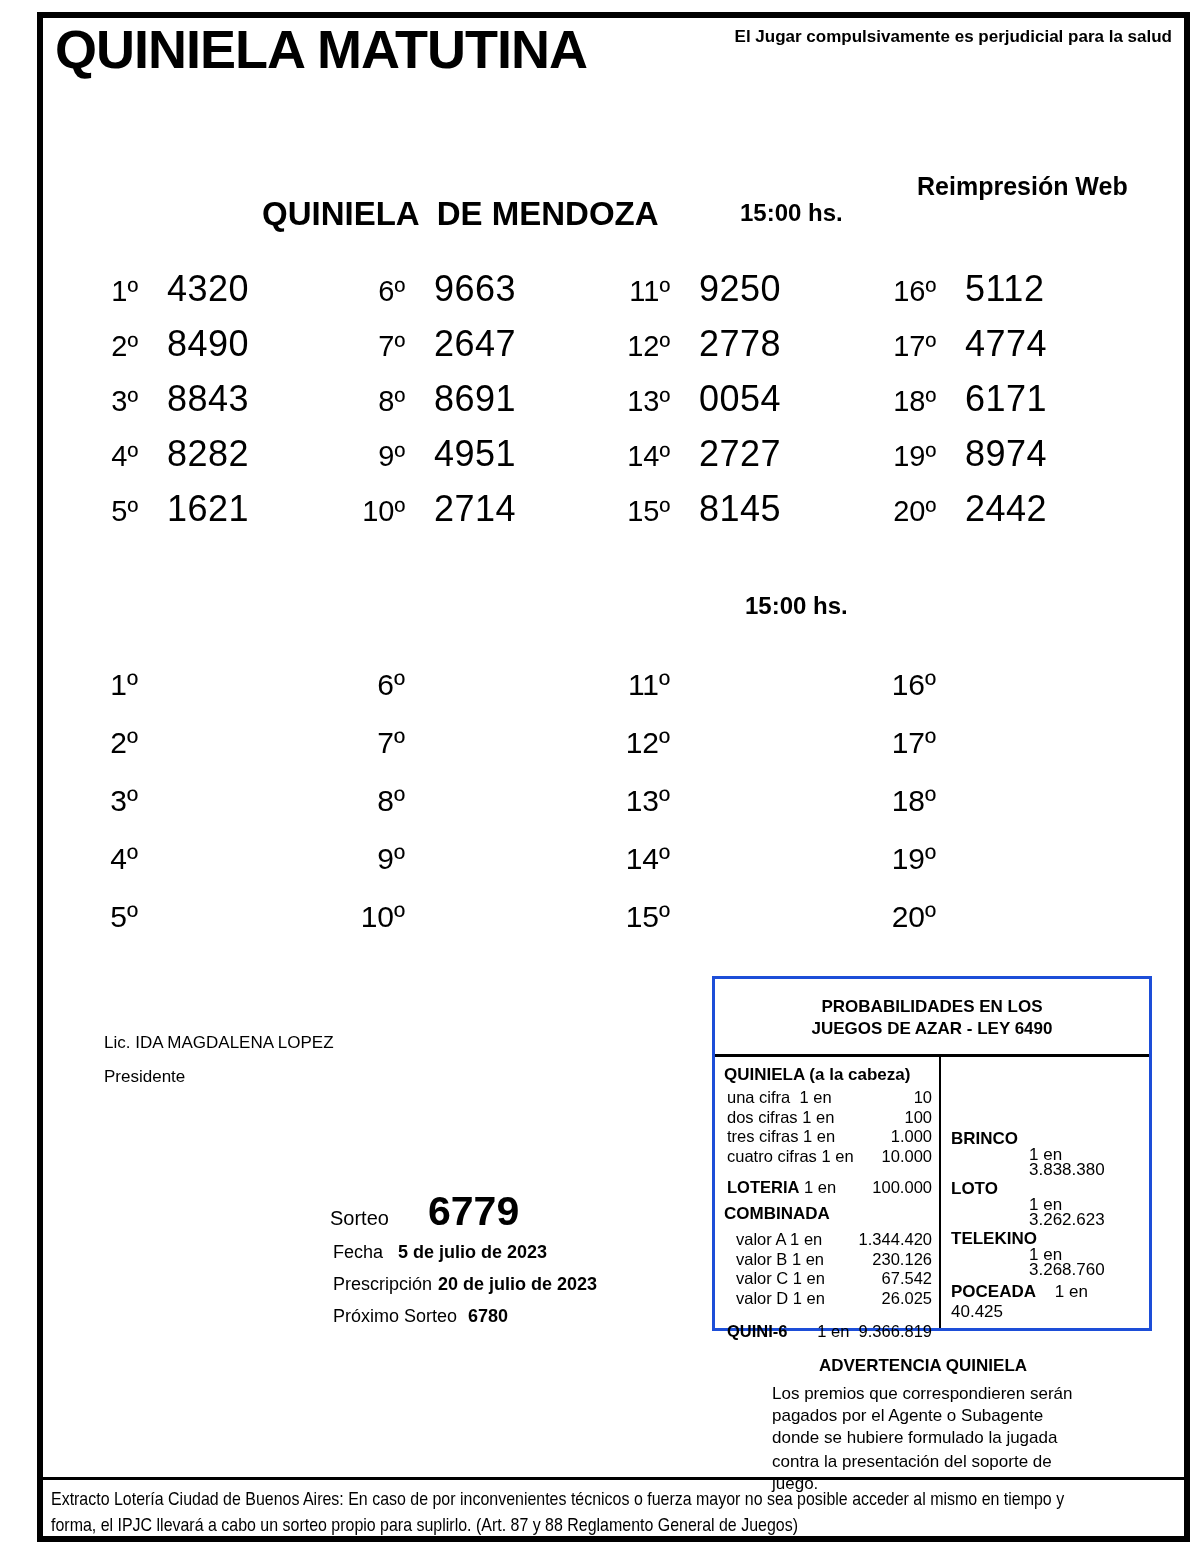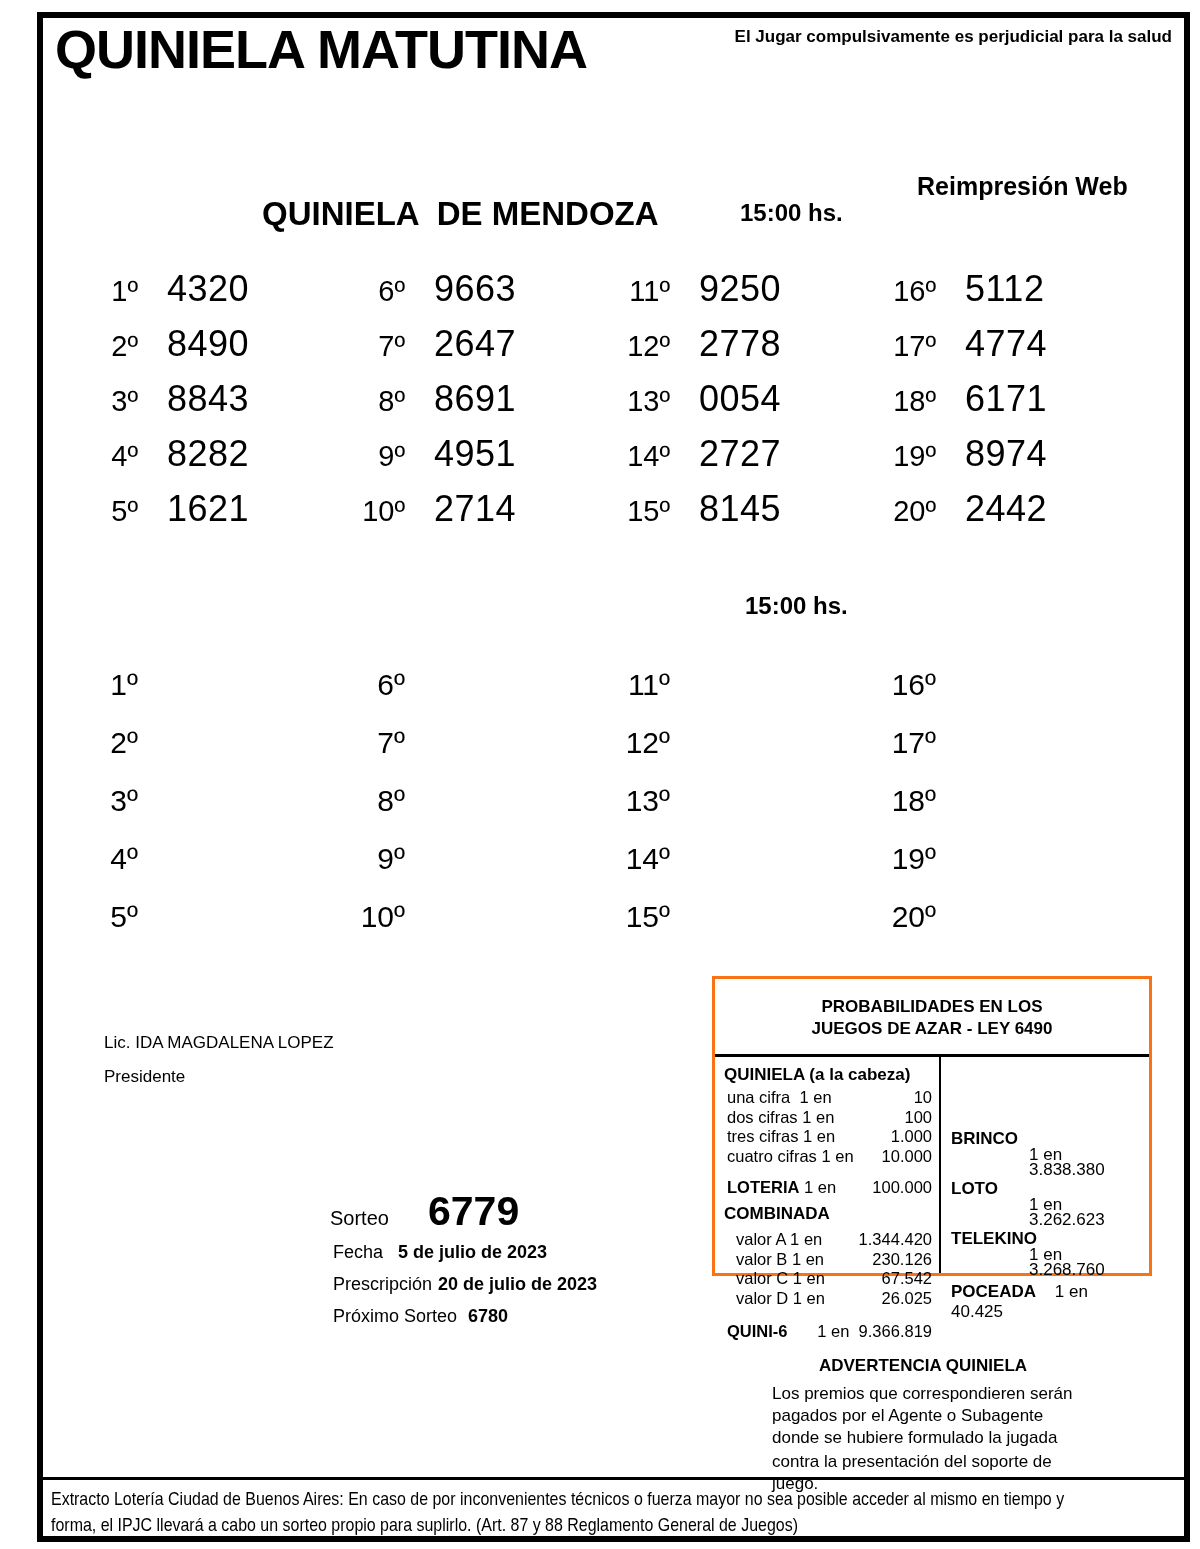--- a/index.html
+++ b/index.html
@@ -37,21 +37,21 @@
   .sorteo-row { left:330px; top:1188px; display:flex; align-items:baseline; }
   .sorteo-row .lbl { font-size:20px; width:98px; display:inline-block; }
   .sorteo-row .val { font-size:41px; font-weight:bold; }
   .draw-line { left:333px; font-size:18px; }
   .draw-line .lbl { display:inline-block; }
   .draw-line .val { font-weight:bold; }
   .fecha-line { top:1242px; } .fecha-line .lbl { width:60px; }
   .presc-line { top:1274px; } .presc-line .lbl { width:100px; }
   .prox-line  { top:1306px; } .prox-line  .lbl { width:130px; }
 
-  .prob-box { left:712px; top:976px; width:440px; height:300px; border:3px solid #f97316; display:flex; flex-direction:column; }
+  .prob-box { left:712px; top:976px; width:440px; height:355px; border:3px solid #1d4ed8; display:flex; flex-direction:column; }
   .prob-header { border-bottom:3px solid #000; text-align:center; font-weight:bold; font-size:17px; line-height:22px; padding:17px 0 14px 0; }
   .prob-body { flex:1; display:flex; min-height:0; }
   .prob-left { width:226px; border-right:2px solid #000; padding:8px 7px 6px 9px; font-size:16.5px; }
   .prob-right { flex:1; padding:74px 10px 0 10px; font-size:17px; }
   .prob-sec-h { font-weight:bold; font-size:17px; margin-bottom:3px; }
   .prob-row { display:flex; justify-content:space-between; line-height:19.5px; }
   .prob-row .lab { padding-left:3px; }
   .prob-row.indent .lab { padding-left:12px; }
   .loteria-row { margin-top:11px; line-height:20px; }
   .loteria-row .g-name { font-weight:bold; }

